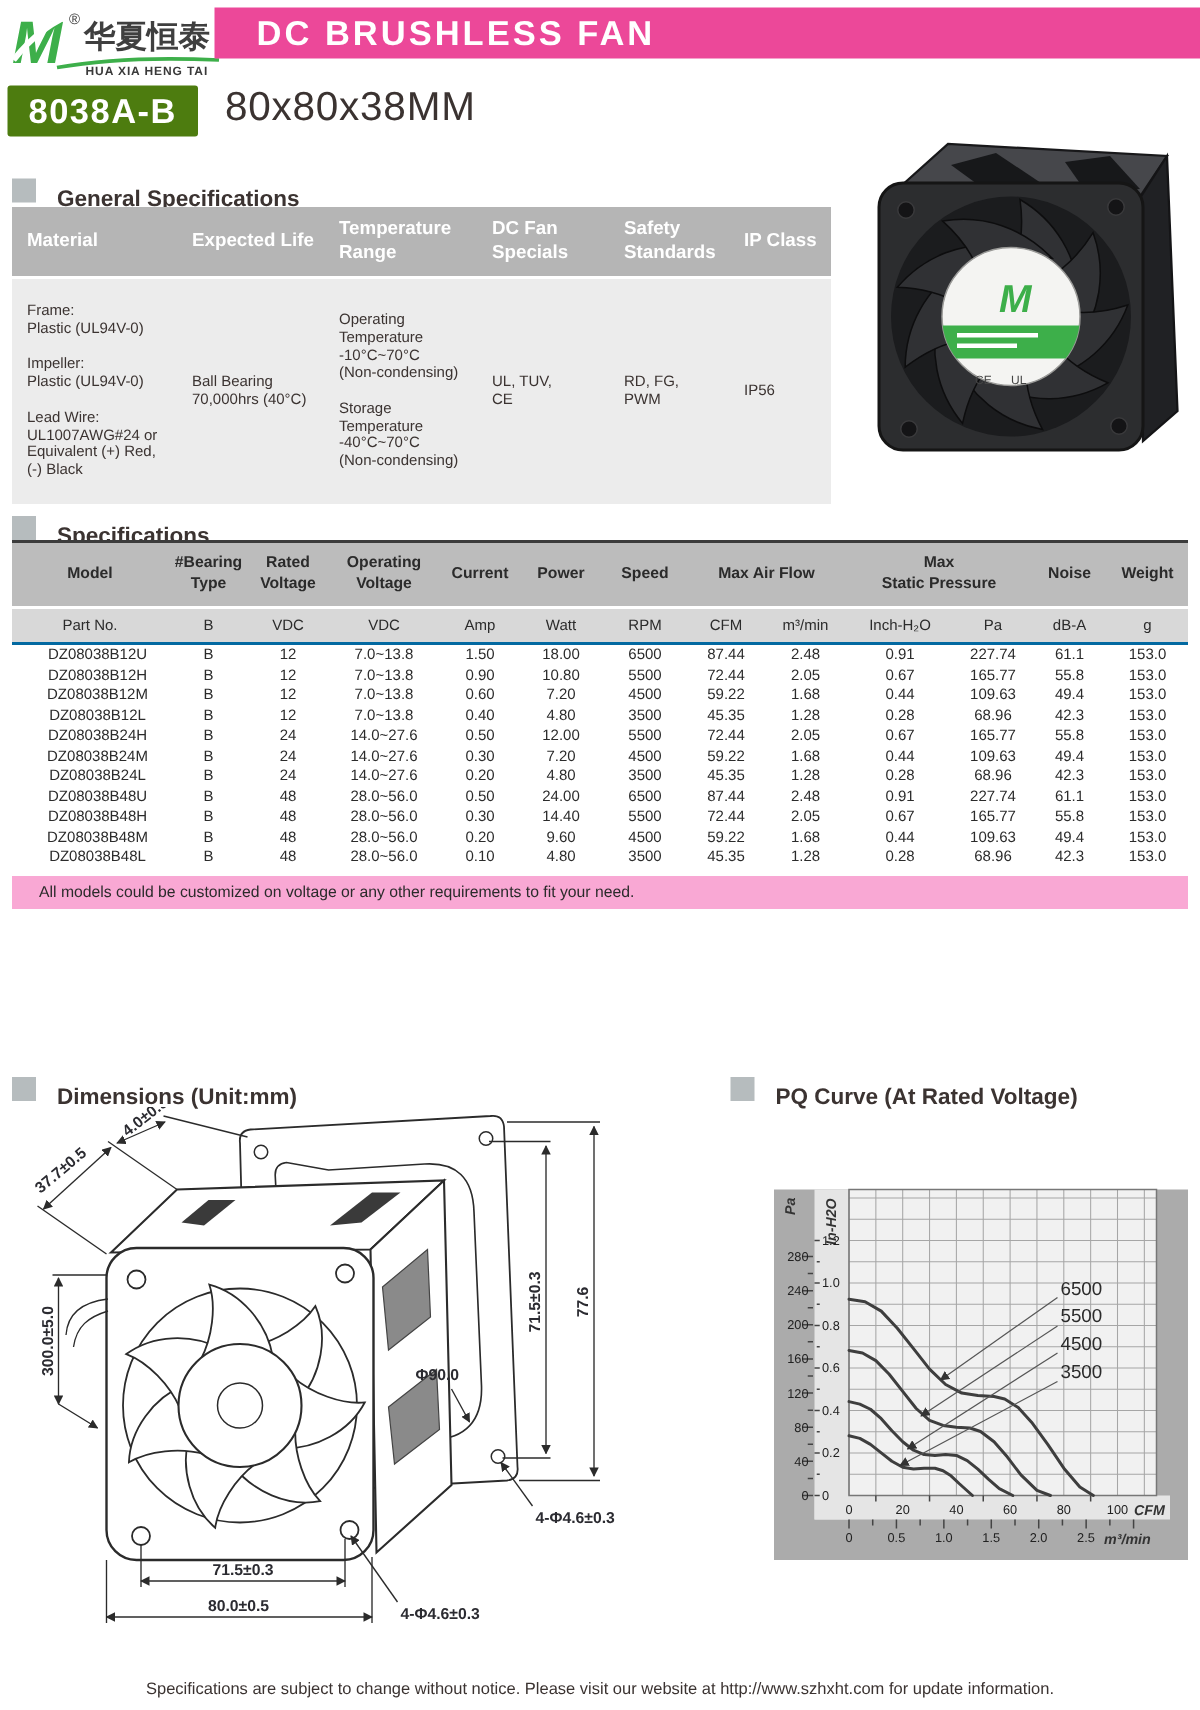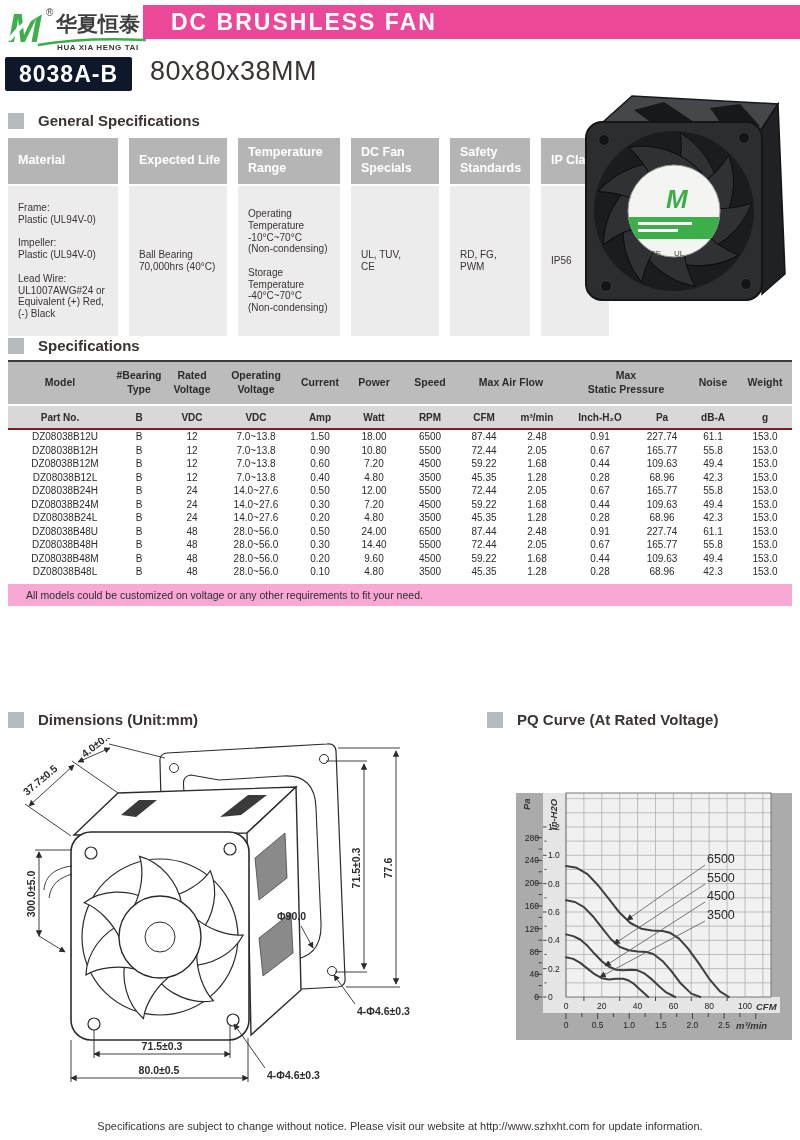--- a/index.html
+++ b/index.html
@@ -3,43 +3,43 @@
 <meta charset="utf-8">
 <style>
   html,body{margin:0;padding:0;background:#fff;}
   body{font-family:"Liberation Sans",sans-serif;-webkit-font-smoothing:antialiased;}
   #page{position:relative;width:800px;height:1140px;background:#fff;overflow:hidden;color:#3b3331;}
   .abs{position:absolute;}
 
   
   #banner{left:143px;top:5px;width:657px;height:34px;background:#ec4899;}
   #banner span{display:block;line-height:34px;padding-left:28px;color:#fff;font-weight:bold;font-size:23px;letter-spacing:2px;}
-  #model-badge{left:5px;top:57px;width:127px;height:34px;background:#0f172a;border-radius:2px;
+  #model-badge{left:5px;top:57px;width:127px;height:34px;background:#4d7c0f;border-radius:2px;
     color:#fff;font-weight:bold;font-size:23px;text-align:center;line-height:34px;letter-spacing:1px;}
   #size-label{left:150px;top:56px;font-size:27px;color:#3b3331;letter-spacing:0.5px;}
 
   
   .sec-title{display:flex;align-items:center;gap:14px;}
   .sec-sq{width:16px;height:16px;background:#b6bcbe;}
-  .sec-txt{font-weight:bold;font-size:15px;color:#3b3331;}
+  .sec-txt{font-weight:bold;font-size:15px;color:#3b3331;margin-top:12px;}
 
   
   #gen-table{left:8px;top:138px;width:556px;}
-  .gen-row{display:grid;grid-template-columns:110px 98px 102px 88px 80px 68px;gap:11px;}
+  .gen-row{display:grid;grid-template-columns:110px 98px 102px 88px 80px 68px;gap:0;}
   .gen-h{background:#b5b5b5;color:#fff;font-weight:bold;font-size:12.5px;height:46px;
     display:flex;align-items:center;padding-left:10px;white-space:pre-line;line-height:1.25;}
   .gen-c{background:#ececec;color:#3b3331;font-size:10px;line-height:1.18;height:134px;
     display:flex;align-items:center;padding:8px 6px 8px 10px;white-space:pre-line;}
   .gen-row + .gen-row{margin-top:2px;}
 
   
   #spec-wrap{left:8px;top:360px;width:784px;}
   #spec-table{border-collapse:collapse;table-layout:fixed;width:784px;border-top:2px solid #3c3c3c;font-size:10px;color:#2b2b2b;}
   #spec-table thead tr.h1 th{background:#bcbcbc;font-weight:bold;font-size:10.5px;white-space:pre-line;height:40px;vertical-align:middle;border-bottom:2px solid #fff;line-height:1.3;}
-  #spec-table thead tr.h2 th{background:#d8d8d8;font-weight:bold;height:20px;border-bottom:2px solid #7f1d1d;}
+  #spec-table thead tr.h2 th{background:#d8d8d8;font-weight:normal;height:20px;border-bottom:2px solid #0369a1;}
   #spec-table tbody td{height:13.5px;line-height:13.5px;text-align:center;padding:0;}
   #spec-table tbody td.partno{text-align:center;padding-left:10px;}
   #spec-note{margin-top:5px;background:#f9a8d4;height:22px;line-height:22px;padding-left:18px;font-size:10.5px;color:#2b2b2b;}
 
   
   .ctick{font-size:8.5px;fill:#222;}
   .ctitle{font-size:9.5px;font-style:italic;font-weight:bold;fill:#333;}
   .clabel{font-size:12.5px;fill:#2b2b2b;}
   .grid{stroke:#a6a6a6;stroke-width:0.7;}
   .tick{stroke:#444;stroke-width:1;}

